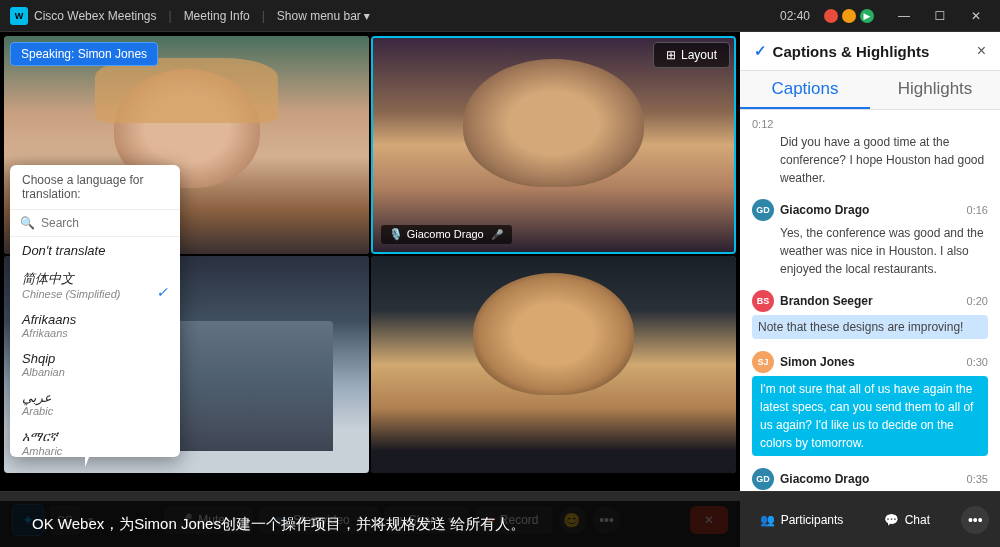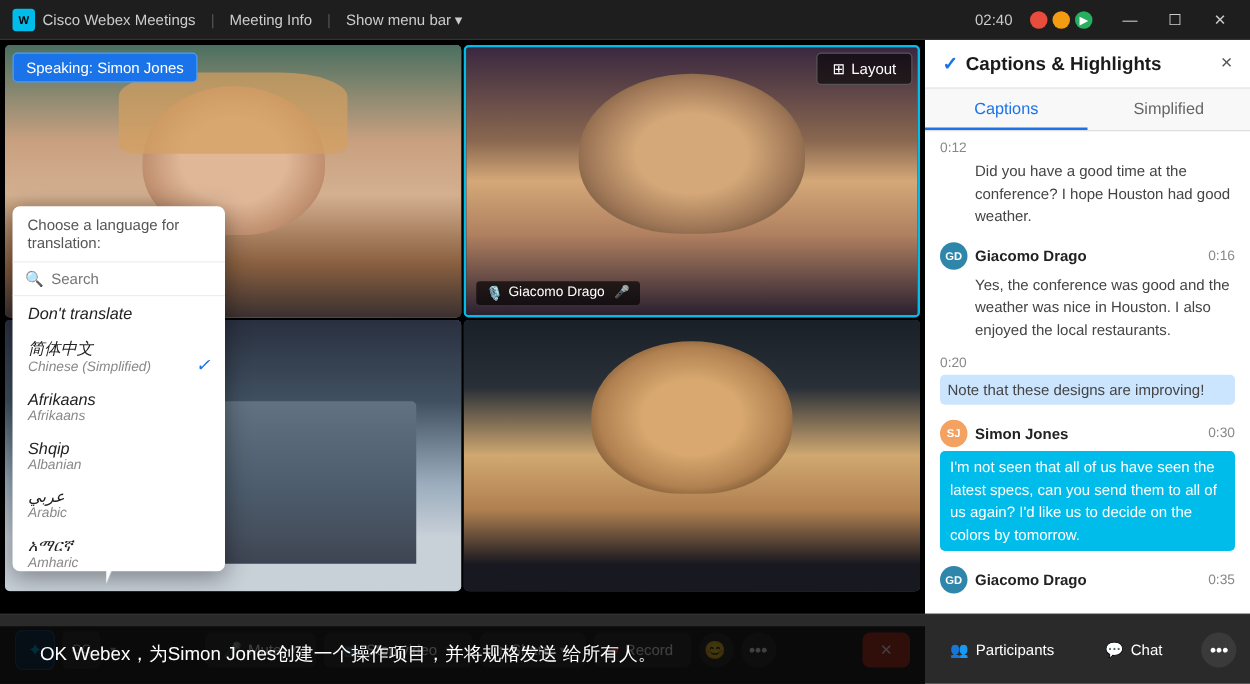--- a/index.html
+++ b/index.html
@@ -388,21 +388,21 @@
 
     .panel-tabs {
       display: flex;
       border-bottom: 1px solid #e0e0e0;
       background: #f8f8f8;
     }
     .panel-tab {
       flex: 1;
       padding: 8px 0;
       text-align: center;
-      font-size: 13px;
+      font-size: 17px;
       cursor: pointer;
       color: #666;
       border-bottom: 2px solid transparent;
     }
     .panel-tab.active {
       color: #1a73e8;
       border-bottom: 2px solid #1a73e8;
       font-weight: 500;
     }
 
@@ -701,21 +701,21 @@
     <div class="panel-header">
       <div class="panel-title">
         <span style="color:#1a73e8;">✓</span>
         <span>Captions &amp; Highlights</span>
       </div>
       <button class="panel-close">×</button>
     </div>
 
     <div class="panel-tabs">
       <div class="panel-tab active">Captions</div>
-      <div class="panel-tab">Simplified</div>
+      <div class="panel-tab">Highlights</div>
     </div>
 
     <div class="caption-messages">
 
       <div class="caption-message">
         <div class="msg-header">
           <span class="msg-time">0:12</span>
         </div>
         <div class="msg-text">Did you have a good time at the conference? I hope Houston had good weather.</div>
       </div>
@@ -726,34 +726,38 @@
             <div class="avatar av-gd">GD</div>
             <span class="msg-name">Giacomo Drago</span>
           </div>
           <span class="msg-time">0:16</span>
         </div>
         <div class="msg-text">Yes, the conference was good and the weather was nice in Houston. I also enjoyed the local restaurants.</div>
       </div>
 
       <div class="caption-message">
         <div class="msg-header">
+          <div class="msg-sender">
+            <div class="avatar av-bs">BS</div>
+            <span class="msg-name">Brandon Seeger</span>
+          </div>
           <span class="msg-time">0:20</span>
         </div>
         <div class="msg-text highlighted">Note that these designs are improving!</div>
       </div>
 
       <div class="caption-message">
         <div class="msg-header">
           <div class="msg-sender">
             <div class="avatar av-sj">SJ</div>
             <span class="msg-name">Simon Jones</span>
           </div>
           <span class="msg-time">0:30</span>
         </div>
-        <div class="msg-text highlighted-teal">I'm not seen that all of us have seen the latest specs, can you send them to all of us again? I'd like us to decide on the colors by tomorrow.</div>
+        <div class="msg-text highlighted-teal">I'm not sure that all of us have again the latest specs, can you send them to all of us again? I'd like us to decide on the colors by tomorrow.</div>
       </div>
 
       <div class="caption-message">
         <div class="msg-header">
           <div class="msg-sender">
             <div class="avatar av-gd">GD</div>
             <span class="msg-name">Giacomo Drago</span>
           </div>
           <span class="msg-time">0:35</span>
         </div>

